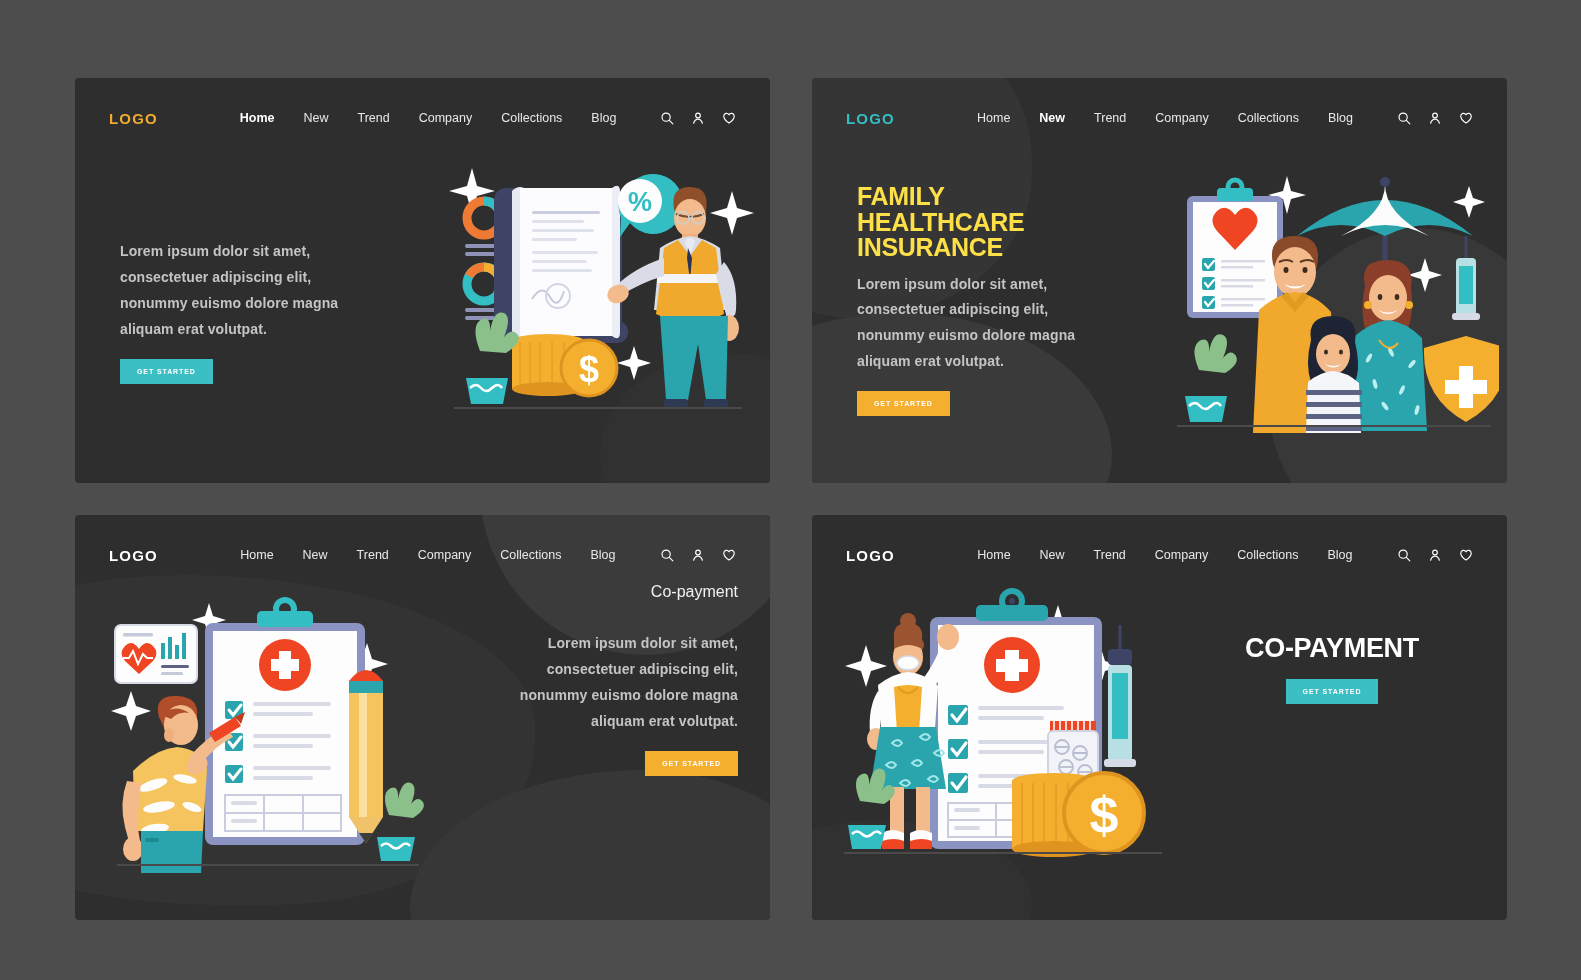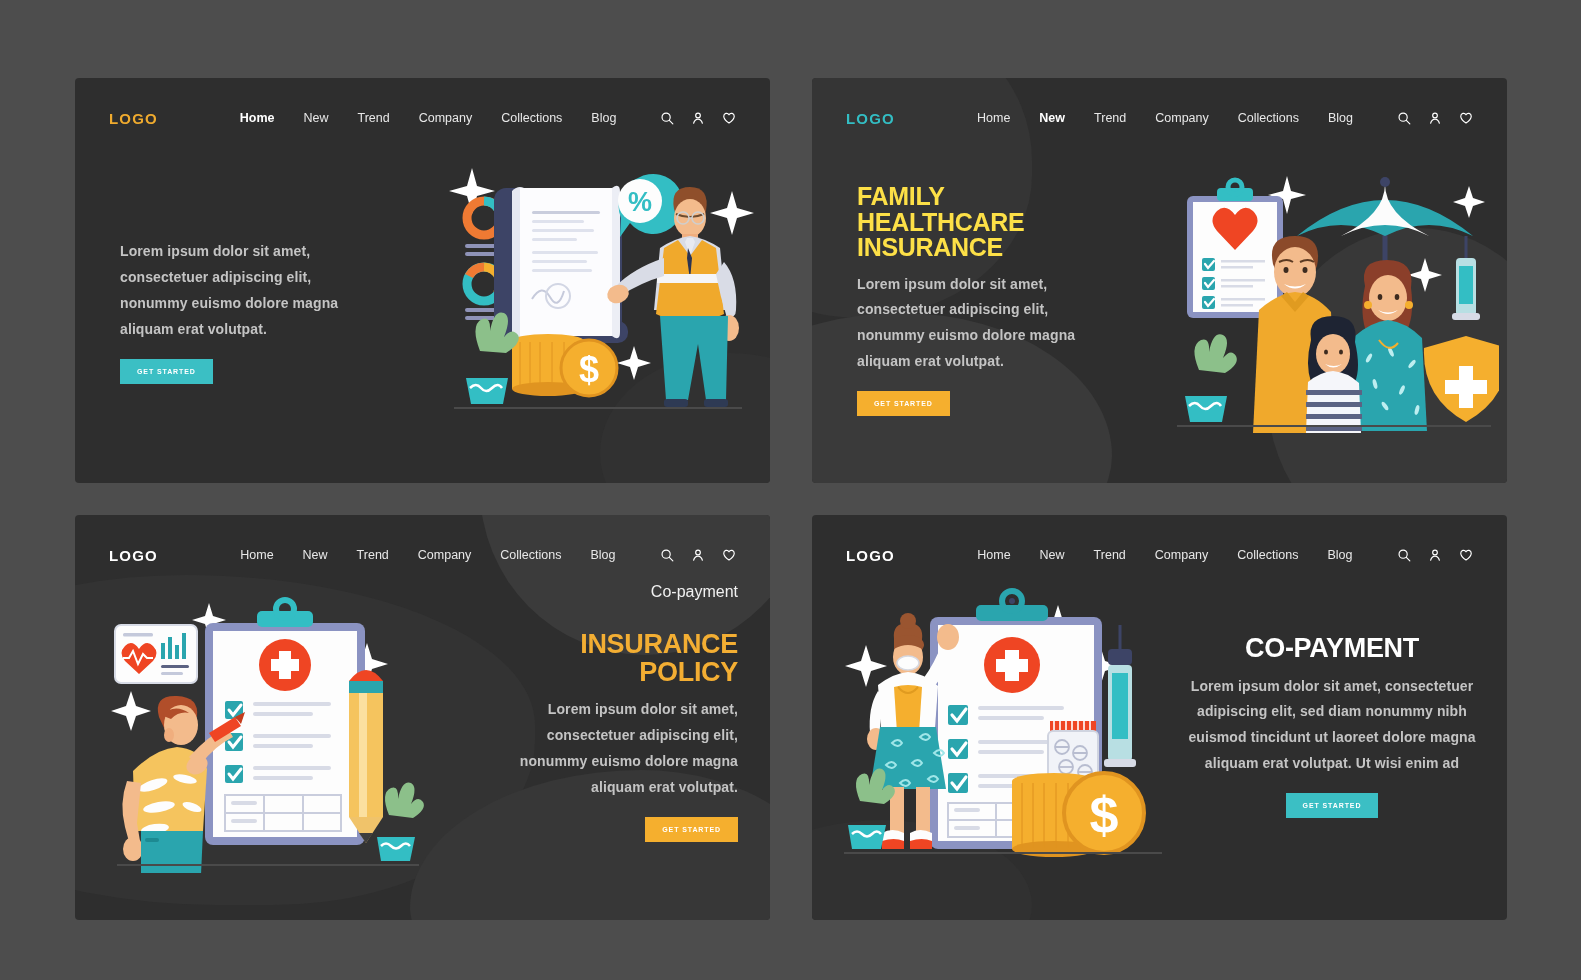--- a/index.html
+++ b/index.html
@@ -423,21 +423,20 @@
         <span>
             <svg width="14" height="14" viewBox="0 0 24 24" fill="none" stroke="#fff" stroke-width="2">
               <path d="M12 20.5S3 14.5 3 8.8A4.8 4.8 0 0 1 12 6.5a4.8 4.8 0 0 1 9 2.3c0 5.7-9 11.7-9 11.7z" stroke-linejoin="round"></path>
             </svg>
           </span>
       </div>
     </div>
 
     <div class="content c-right-3">
       <div class="eyebrow">Co-payment</div>
-      <h1 class="head head-policy">INSURANCE POLICY</h1>
       <p class="lorem">Lorem ipsum dolor sit amet, consectetuer adipiscing elit, nonummy euismo dolore magna aliquam erat volutpat.</p>
       <button class="btn gold">GET STARTED</button>
     </div>
 
     <div class="illus i3">
       <svg width="330" height="280" viewBox="0 0 330 280">
         <path d="M112 10 l4 13 13 4 -13 4 -4 13 -4 -13 -13 -4 13 -4z" fill="#fff"></path>
         <path d="M270 50 l5 16 16 5 -16 5 -5 16 -5 -16 -16 -5 16 -5z" fill="#fff"></path>
         <path d="M34 98 l5 15 15 5 -15 5 -5 15 -5 -15 -15 -5 15 -5z" fill="#fff"></path>
 
@@ -549,21 +548,20 @@
         <span>
             <svg width="14" height="14" viewBox="0 0 24 24" fill="none" stroke="#fff" stroke-width="2">
               <path d="M12 20.5S3 14.5 3 8.8A4.8 4.8 0 0 1 12 6.5a4.8 4.8 0 0 1 9 2.3c0 5.7-9 11.7-9 11.7z" stroke-linejoin="round"></path>
             </svg>
           </span>
       </div>
     </div>
 
     <div class="content c-right-4">
       <h1 class="head head-copay">CO-PAYMENT</h1>
-      <p class="lorem">Lorem ipsum dolor sit amet, consectetuer adipiscing elit, sed diam nonummy nibh euismod tincidunt ut laoreet dolore magna aliquam erat volutpat. Ut wisi enim ad</p>
       <button class="btn teal">GET STARTED</button>
     </div>
 
     <div class="illus i4">
       <svg width="330" height="290" viewBox="0 0 330 290">
         <path d="M216 18 l5 16 16 5 -16 5 -5 16 -5 -16 -16 -5 16 -5z" fill="#fff"></path>
         <path d="M24 58 l5 16 16 5 -16 5 -5 16 -5 -16 -16 -5 16 -5z" fill="#fff"></path>
         <path d="M258 58 l5 16 16 5 -16 5 -5 16 -5 -16 -16 -5 16 -5z" fill="#fff"></path>
 
         <rect x="88" y="30" width="172" height="232" rx="8" fill="#8b93c2"></rect>

